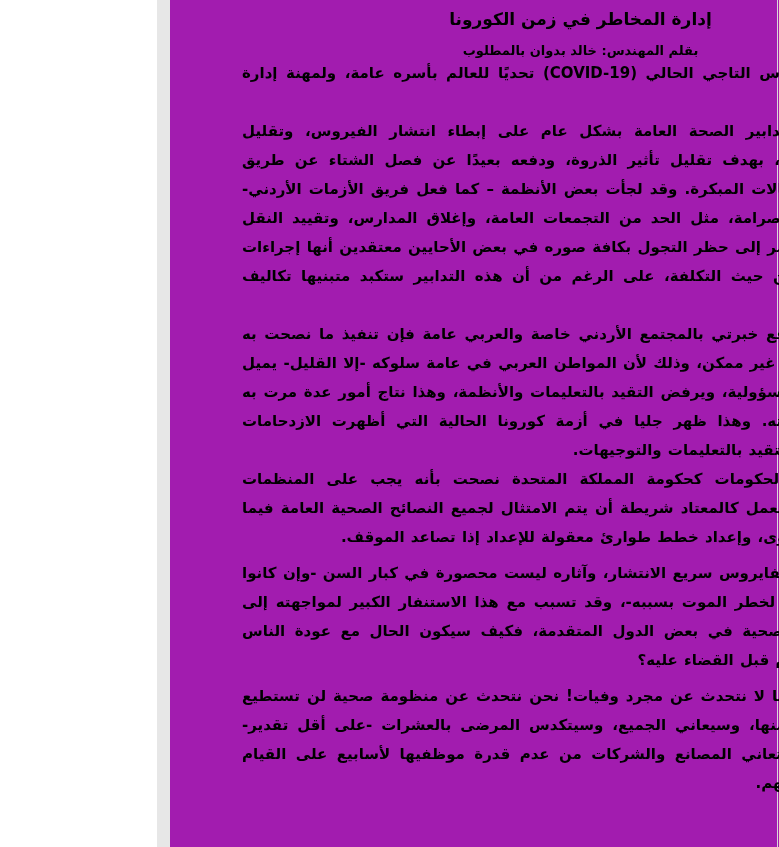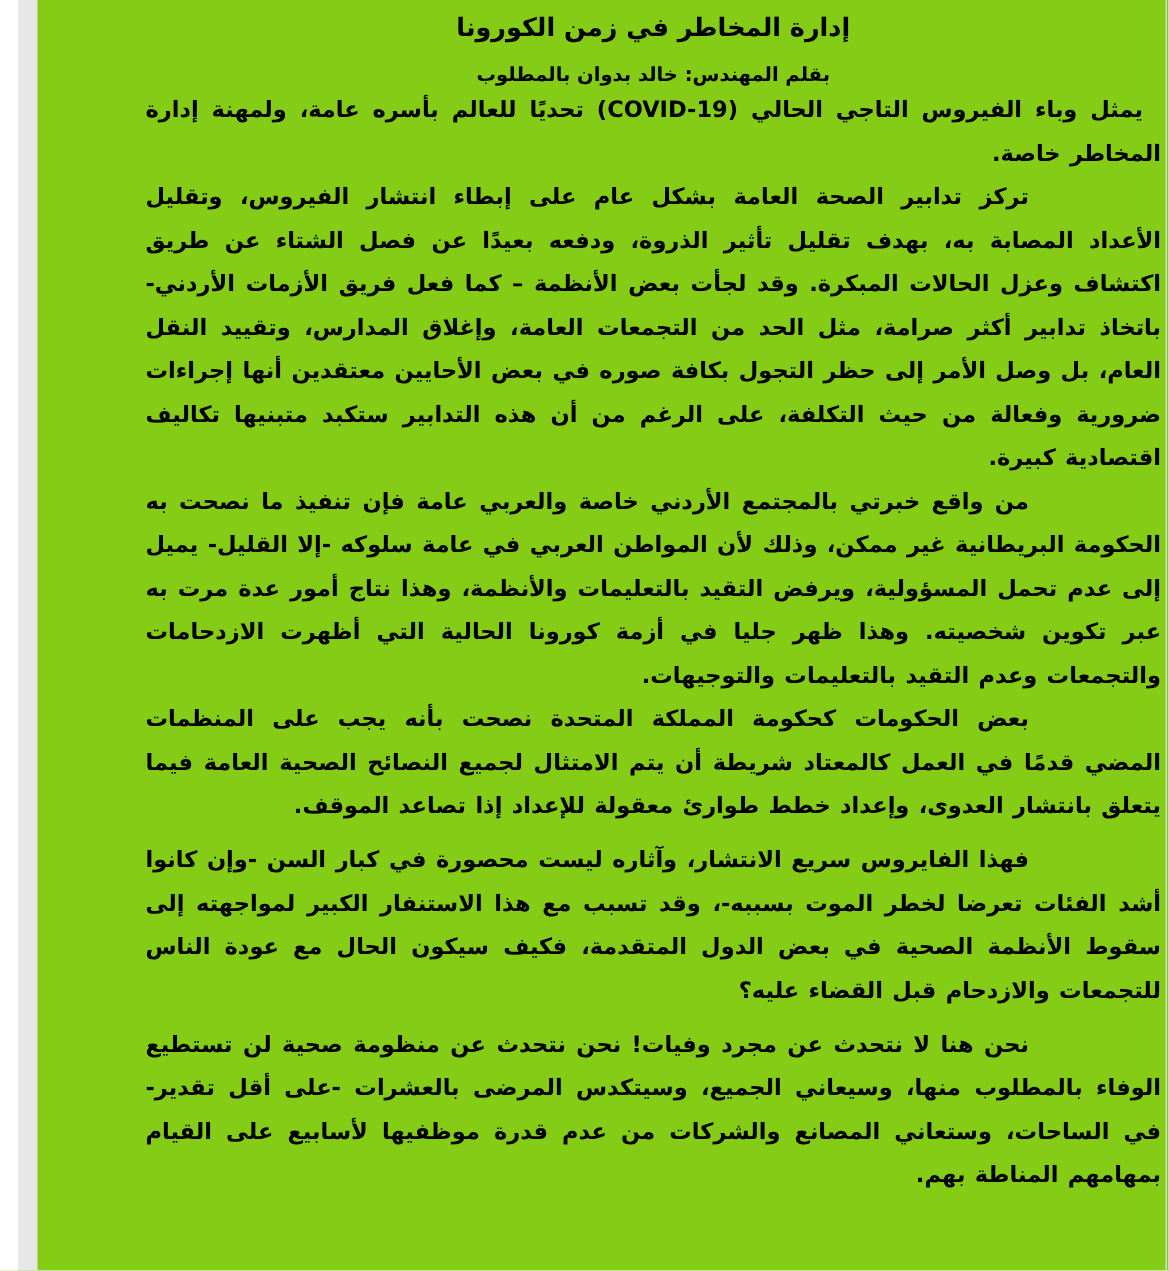--- a/index.html
+++ b/index.html
@@ -6,23 +6,23 @@
     margin: 0;
     padding: 0;
     background: #ffffff;
     width: 779px;
     height: 847px;
     overflow: hidden;
     font-family: "DejaVu Sans", sans-serif;
   }
   .viewport {
     position: relative;
-    width: 767px;
+    width: 622px;
     height: 847px;
-    background: #84cc16;
+    background: #a21caf;
   }
   .left-strip {
     position: absolute;
     left: 0; top: 0;
     width: 13px; height: 847px;
     background: #e7e7e7;
   }
   .right-edge-line {
     position: absolute;
     right: 1px; top: 0;

